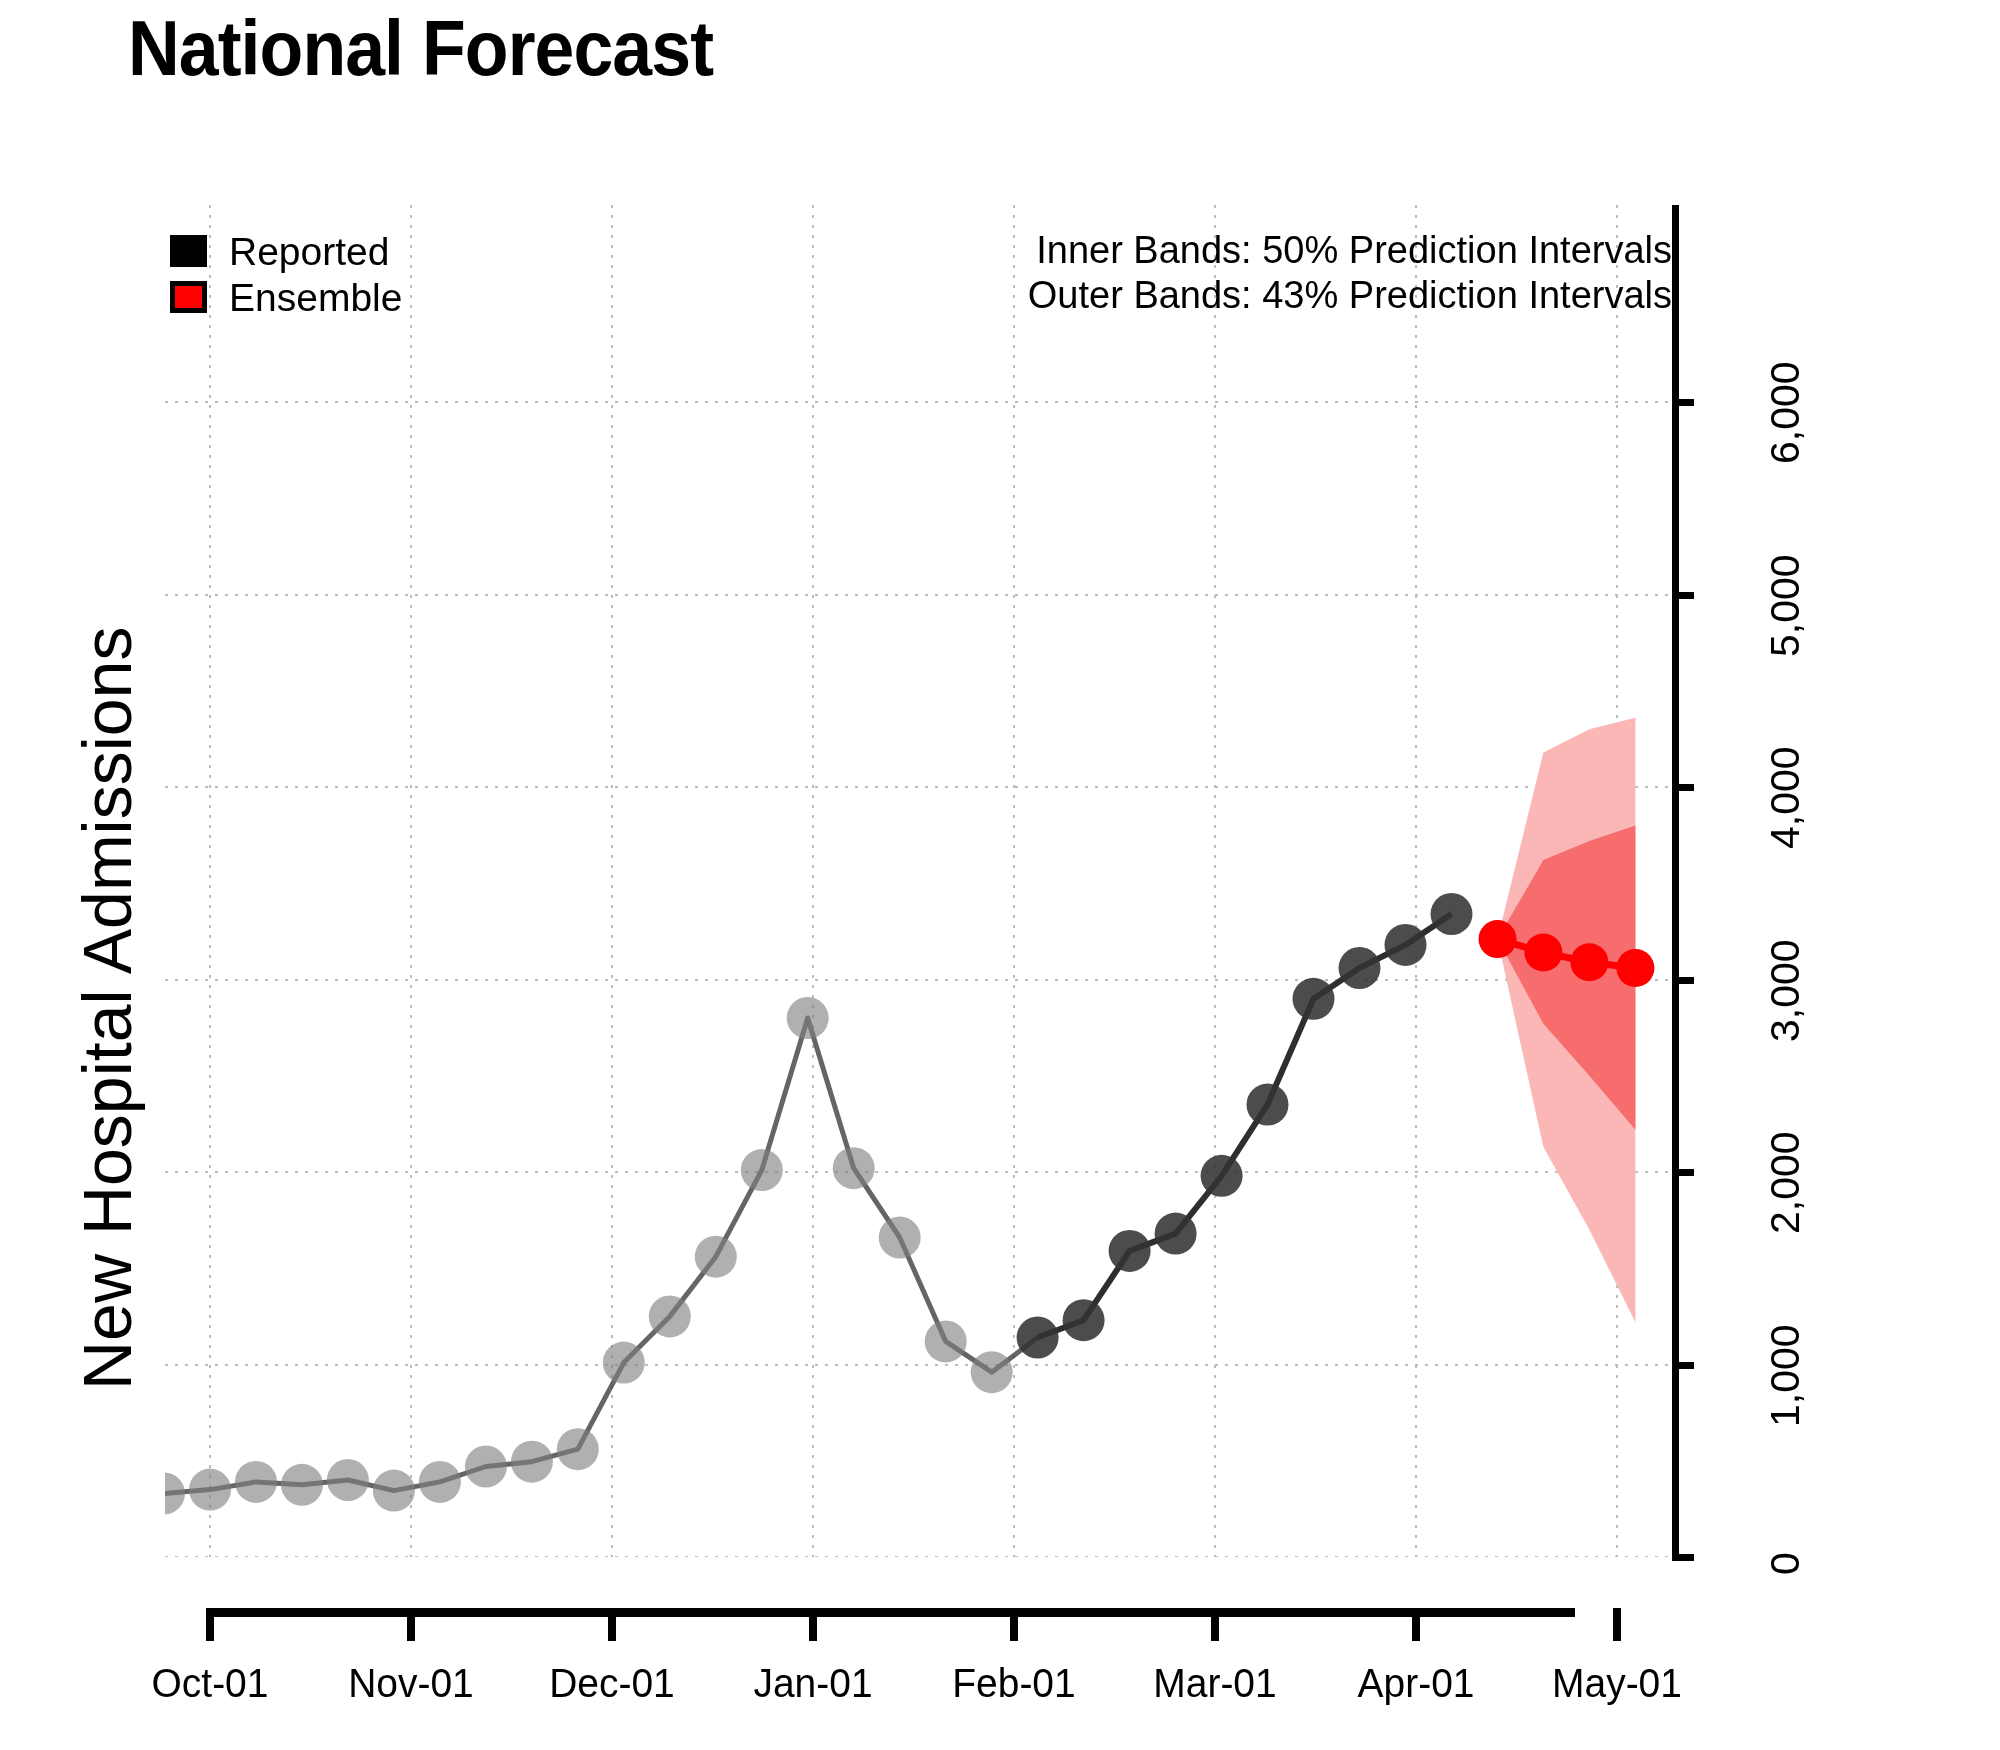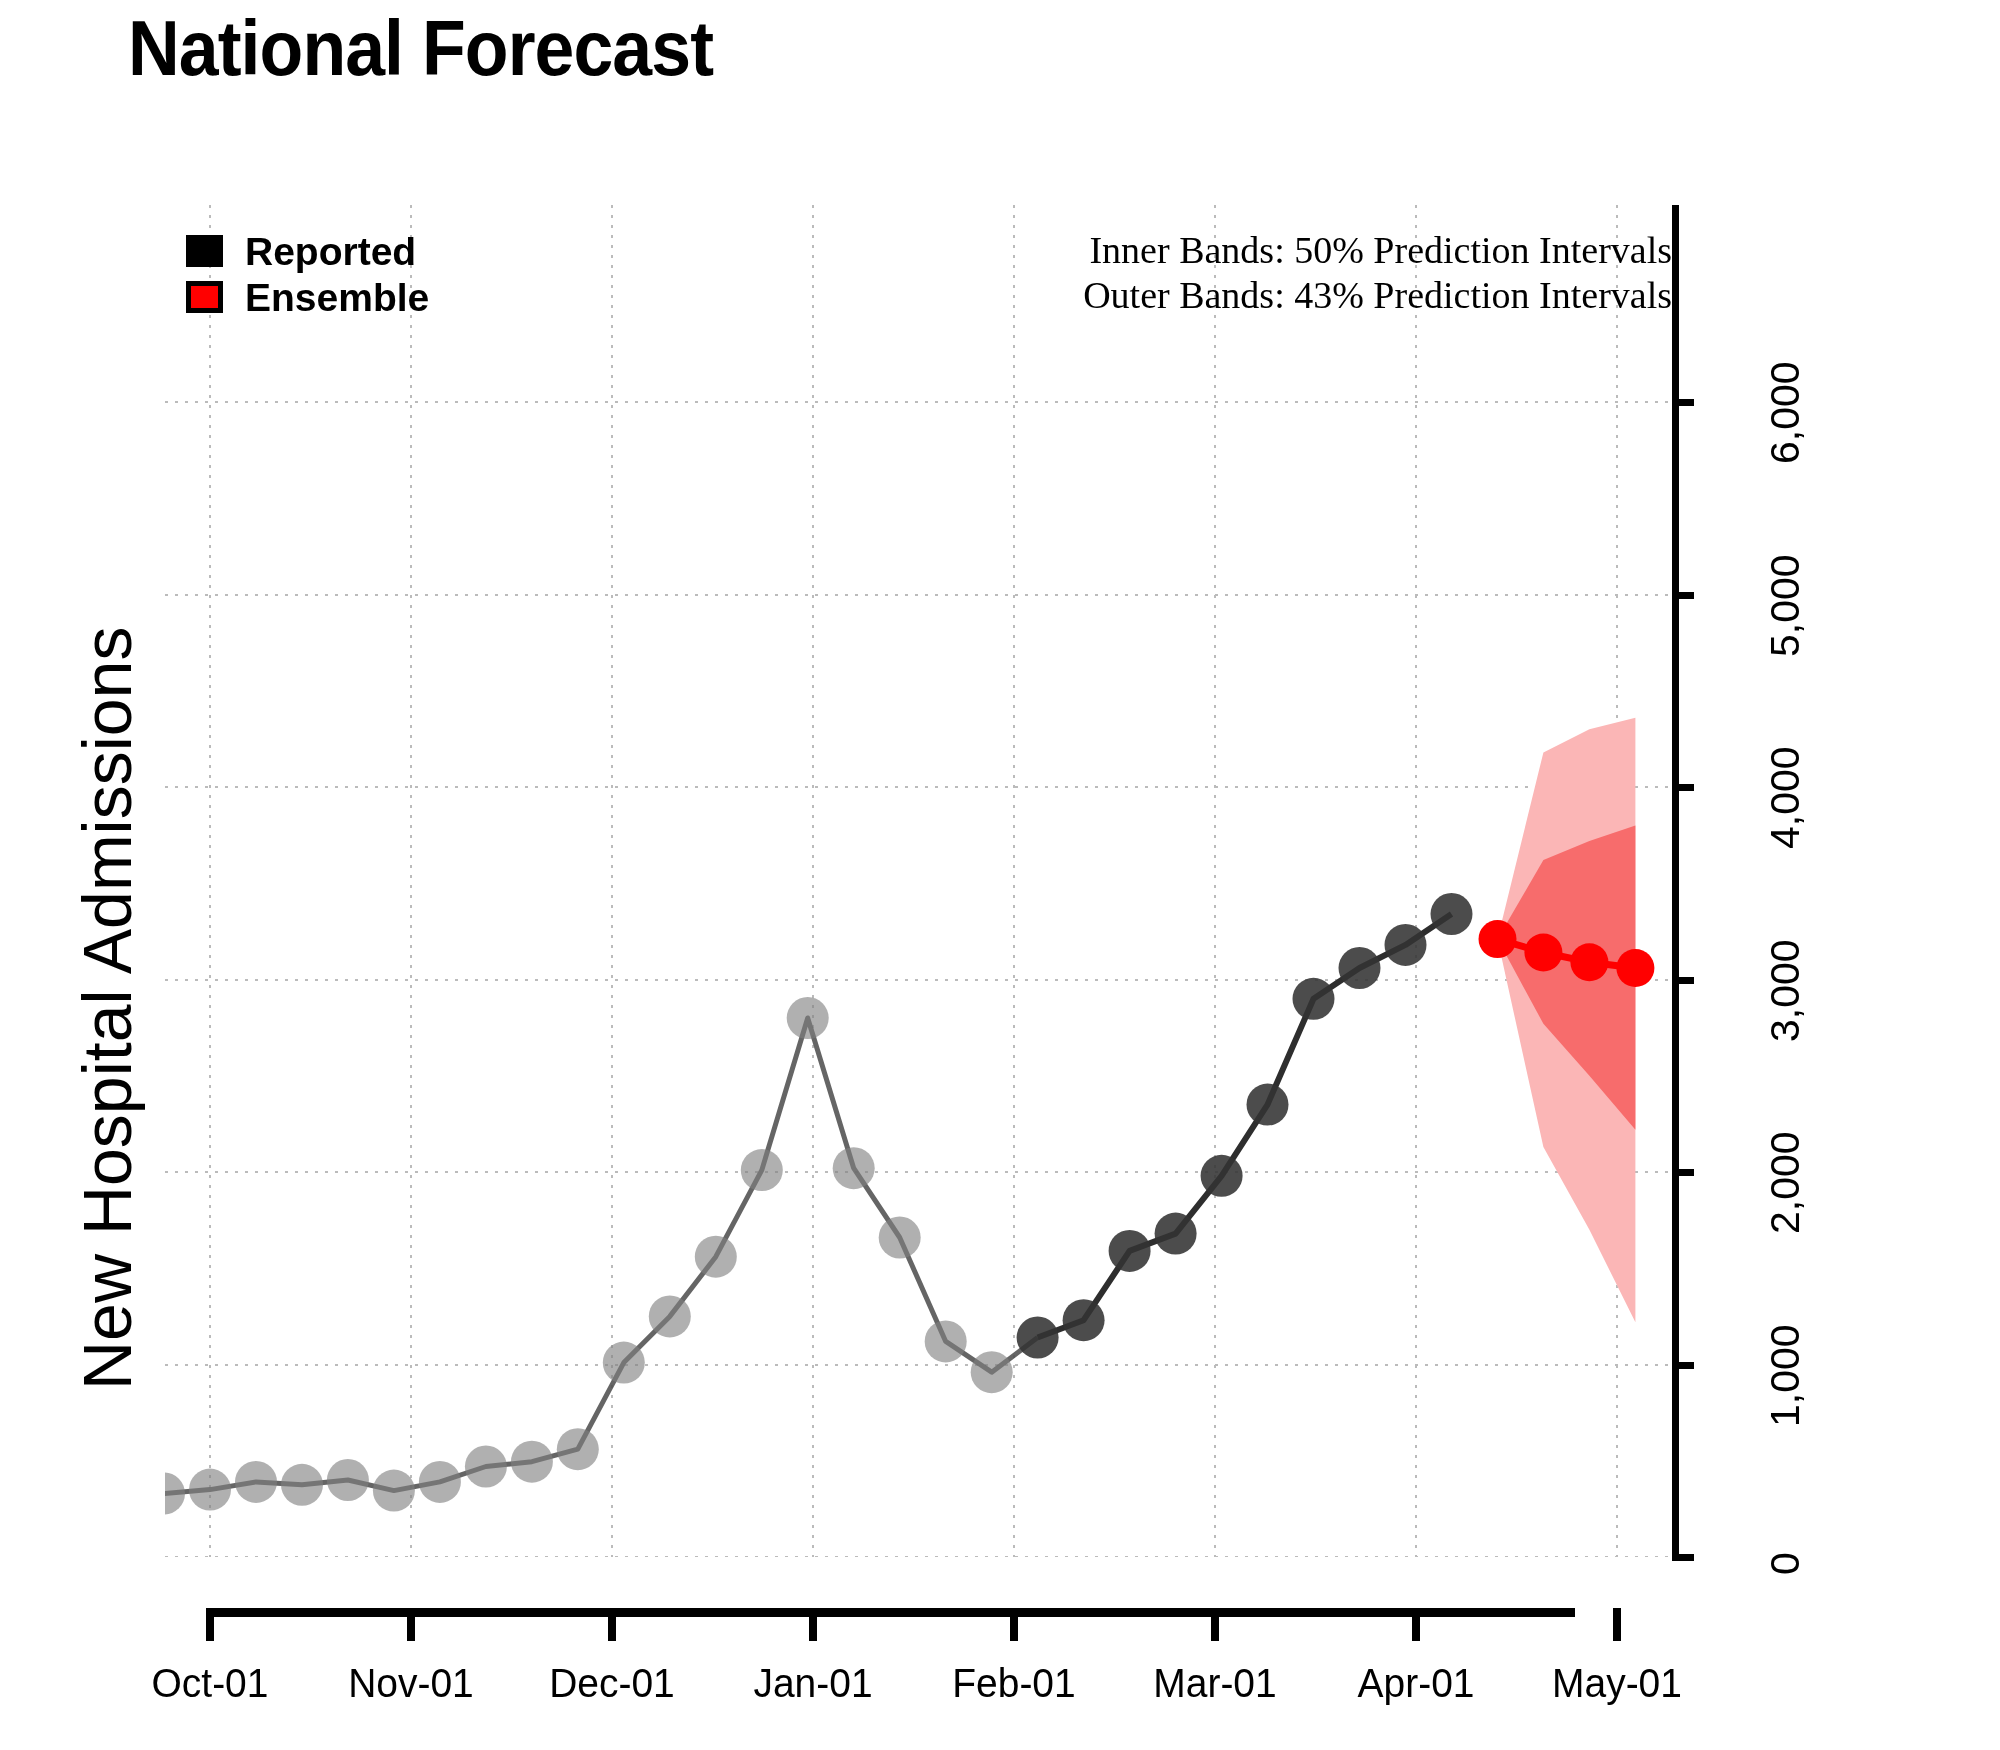--- a/index.html
+++ b/index.html
@@ -41,30 +41,30 @@
 
   
   #y-axis-title{
     position:absolute;left:68px;top:1390px;
     font-size:68px;white-space:nowrap;
     transform-origin:left top;transform:rotate(-90deg);
     font-family:"Liberation Sans Narrow","Liberation Sans",sans-serif;
   }
 
   
-  #legend{position:absolute;left:186px;top:228px;font-weight:bold;}
+  #legend{position:absolute;left:170px;top:228px;}
   .legend-row{display:flex;align-items:center;height:46px;}
   .legend-swatch{width:37px;height:32px;margin-right:22px;flex:0 0 auto;}
   .legend-label{font-size:39px;line-height:39px;
     font-family:"Liberation Sans Narrow","Liberation Sans",sans-serif;}
 
   
   #pi-note{position:absolute;right:328px;top:228px;text-align:right;}
   .pi-line{font-size:38px;line-height:45px;white-space:nowrap;
-    font-family:Liberation Serif, serif;margin-left:44px;}
+    font-family:Liberation Sans, sans-serif;margin-left:44px;}
 </style>
 </head>
 <body>
 
 <div id="chart-root">
 
   <div id="chart-title">National Forecast</div>
 
   <div id="plot-area">
     <svg id="plot-svg" width="1507" height="1352">

